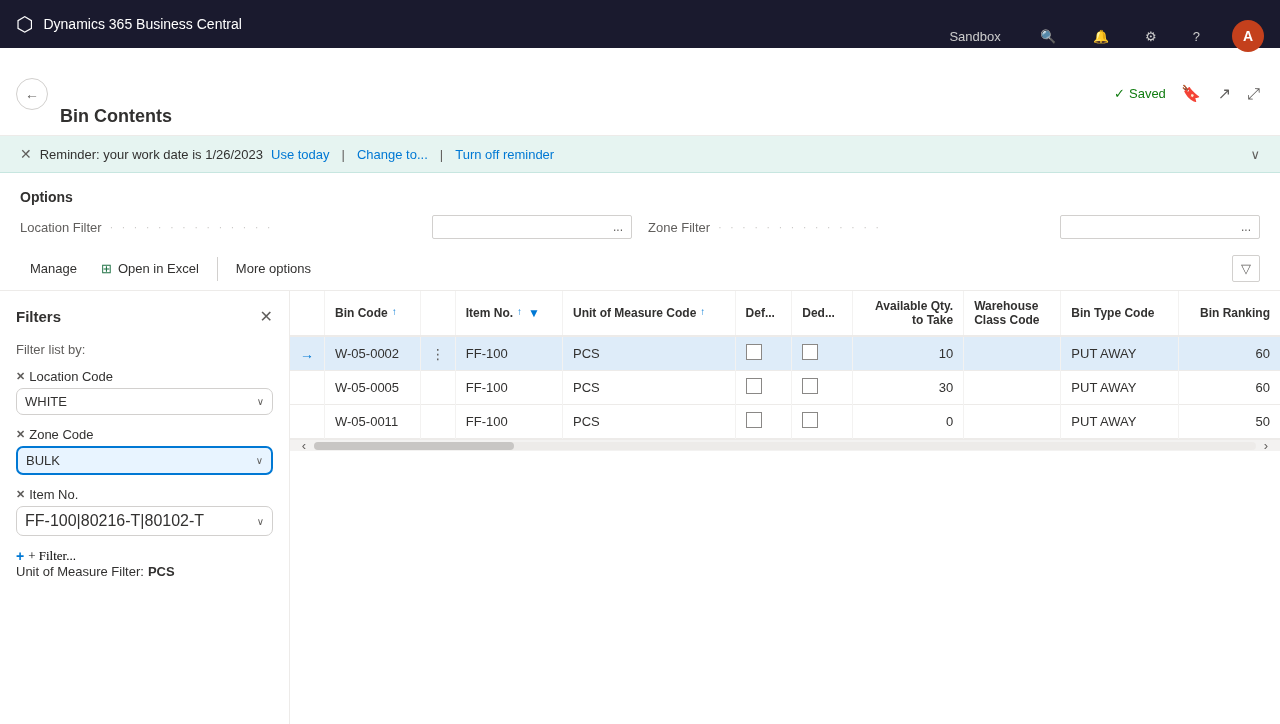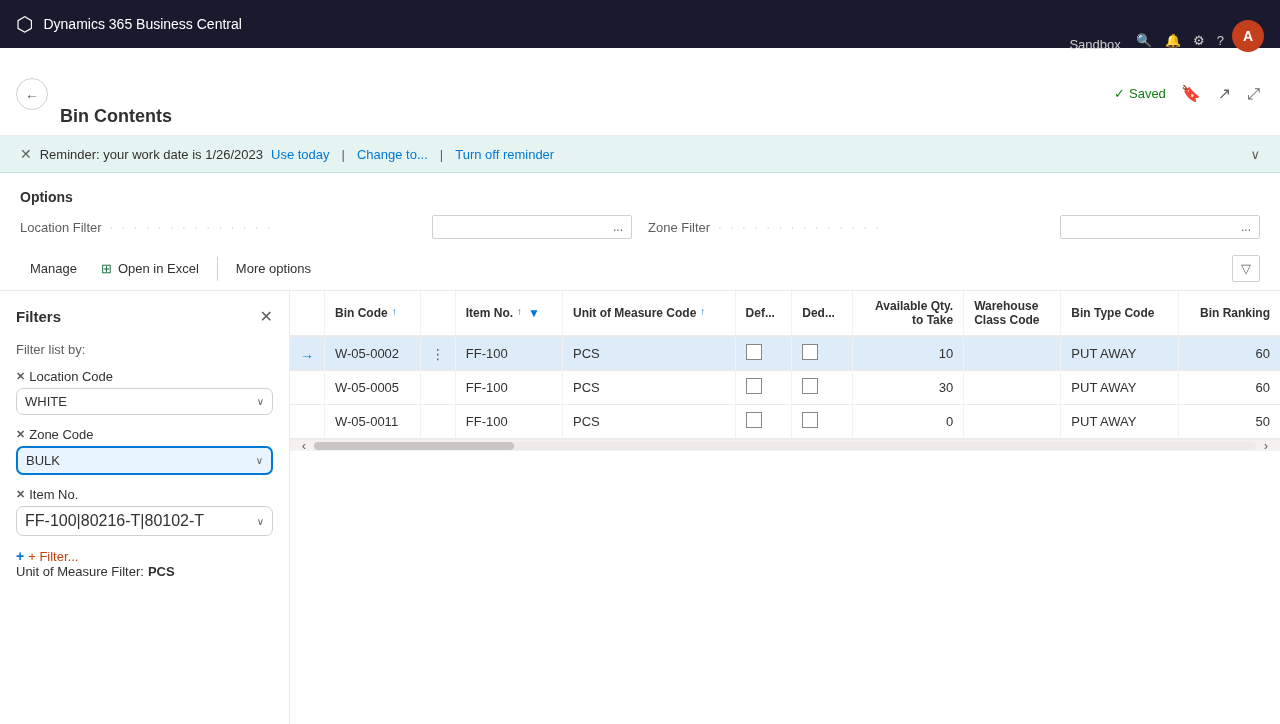--- a/index.html
+++ b/index.html
@@ -10,21 +10,21 @@
       background: #1a1a2e;
       color: white;
       height: 48px;
       display: flex;
       align-items: center;
       padding: 0 16px;
       justify-content: space-between;
     }
     .topbar-left { display: flex; align-items: center; gap: 10px; }
     .topbar-title { font-size: 14px; font-weight: 500; color: white; }
-    .topbar-right { display: flex; align-items: flex-end; gap: 4px; margin-top: 24px; }
+    .topbar-right { display: flex; align-items: center; gap: 28px; margin-top: 24px; }
     .topbar-right span { color: #ccc; font-size: 13px; cursor: pointer; }
     .sandbox-label { color: #e0e0e0; font-size: 14px; margin-right: 8px; }
     .avatar-circle {
       width: 32px; height: 32px; border-radius: 50%;
       background: #c4401c; color: white;
       display: flex; align-items: center; justify-content: center;
       font-weight: 700; font-size: 14px;
     }
     .icon-btn { color: #ccc; cursor: pointer; font-size: 16px; padding: 4px; }
 
@@ -414,21 +414,21 @@
         <div class="custom-select">
           <div class="custom-select-display">
             <span style="font-size:16px; overflow:hidden; text-overflow:ellipsis; white-space:nowrap; max-width:200px;">FF-100|80216-T|80102-T</span>
             <span class="chevron-down">∨</span>
           </div>
         </div>
       </div>
 
       <button class="filter-add-btn">
         <span style="font-size:14px; font-weight:bold;">+</span>
-        <span style="color:#c2410c;">+ Filter...</span>
+        <span style="color:#000000;font-family:Liberation Serif, serif;">+ Filter...</span>
       </button>
 
       <div class="filter-totals-row">
         <span>Unit of Measure Filter:</span>
         <span class="filter-totals-value">PCS</span>
       </div>
     </div>
 
     <div class="table-area">
       <table class="data-table">

